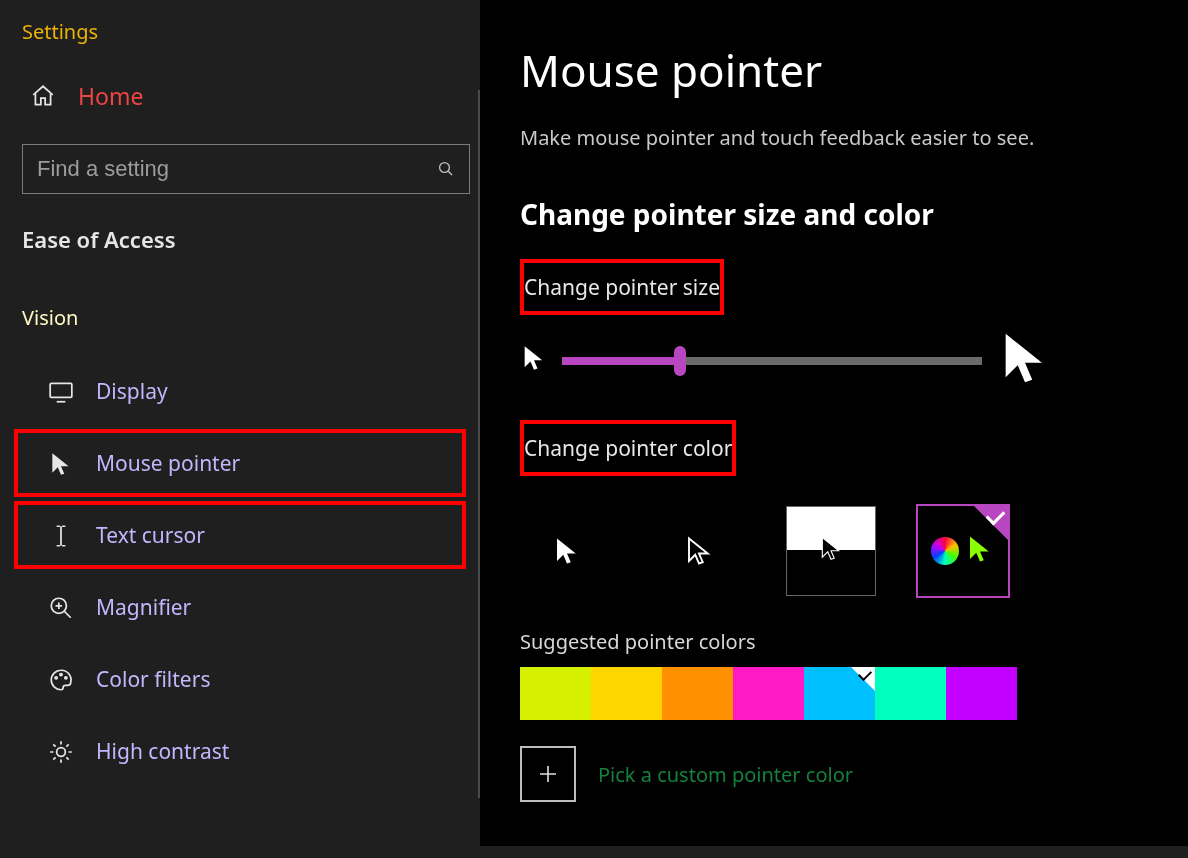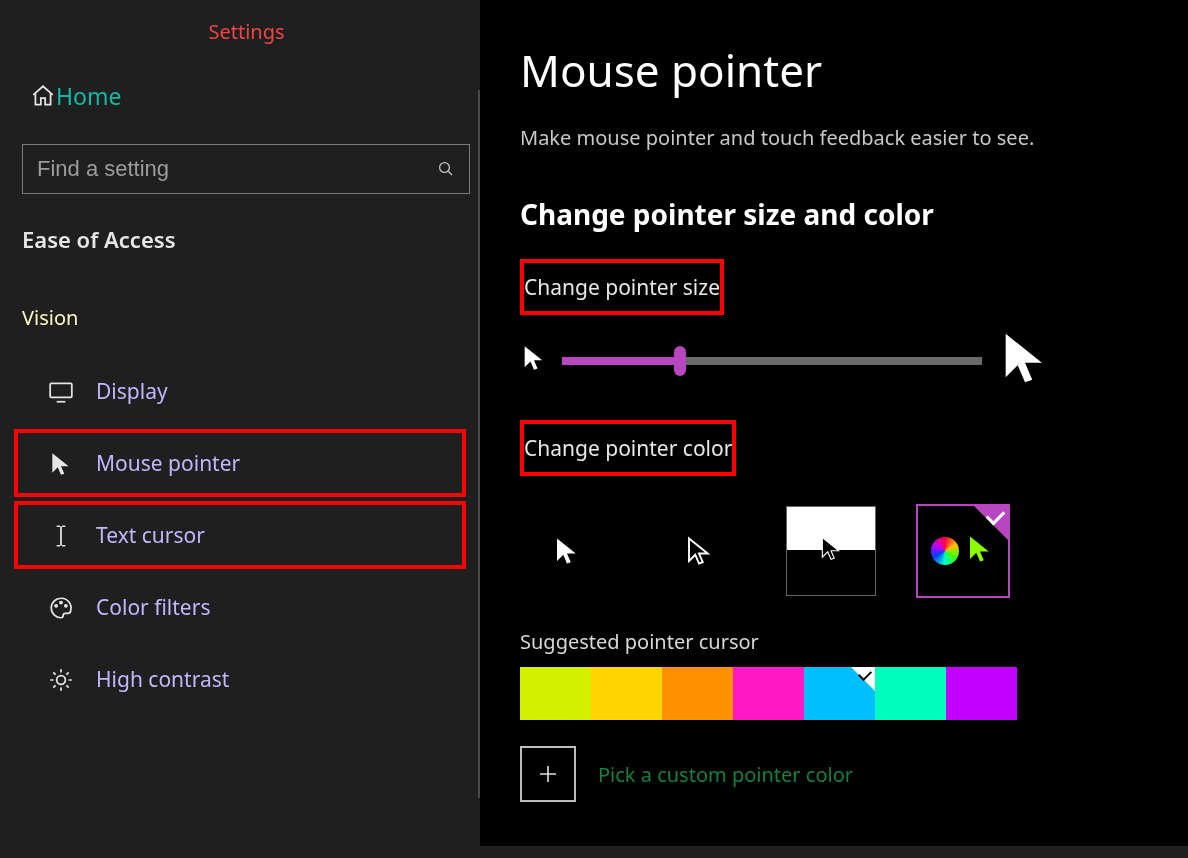--- a/index.html
+++ b/index.html
@@ -19,29 +19,29 @@
     background: #1f1f1f;
     padding: 18px 0 0 0;
     display: flex;
     flex-direction: column;
     position: relative;
   }
   .app-title {
     font-size: 20px;
     font-weight: 400;
     padding: 0 9px 35px 22px;
-    color: #ef4444;
-    text-align: center;
+    color: #eab308;
   }
   .home-row {
     display: flex;
     align-items: center;
+    gap: 22px;
     padding: 0 0 32px 30px;
     font-size: 23px;
-    color: #14b8a6;
+    color: #ef4444;
     cursor: pointer;
     text-align: right;
   }
   .home-row .icon { width: 26px; height: 26px; color: #e6e6e6; }
   .search-wrap { padding: 0 10px 30px 22px; }
   .search-box {
     border: 1px solid #7a7a7a;
     height: 50px;
     display: flex;
     align-items: center;
@@ -233,20 +233,29 @@
 
   <div class="nav-item highlight">
     <span class="icon">
       <svg viewBox="0 0 24 24" fill="none" stroke="currentColor" stroke-width="1.6">
           <path d="M8 3h3m2 0h3M12 3v18M8 21h3m2 0h3"></path>
         </svg>
     </span>
     <span>Text cursor</span>
   </div>
 
+  <div class="nav-item">
+    <span class="icon">
+      <svg viewBox="0 0 24 24" fill="none" stroke="currentColor" stroke-width="1.6">
+          <circle cx="10" cy="10" r="7"></circle>
+          <path d="m21 21-6-6M10 7v6M7 10h6"></path>
+        </svg>
+    </span>
+    <span>Magnifier</span>
+  </div>
 
   <div class="nav-item">
     <span class="icon">
       <svg viewBox="0 0 24 24" fill="none" stroke="currentColor" stroke-width="1.6">
           <path d="M12 3a9 9 0 1 0 0 18c1.7 0 2-1.2 2-2 0-1 .8-2 2-2h2a3 3 0 0 0 3-3 9 9 0 0 0-9-11z"></path>
           <circle cx="7.5" cy="10" r="1" fill="currentColor"></circle>
           <circle cx="12" cy="7" r="1" fill="currentColor"></circle>
           <circle cx="16.5" cy="10" r="1" fill="currentColor"></circle>
         </svg>
     </span>
@@ -323,21 +332,21 @@
         <div class="color-wheel"></div>
         <span class="lime-cursor">
           <svg viewBox="0 0 24 24" width="24" height="24" fill="currentColor">
               <path d="M4 2v18l5-5 3 7 3-1-3-7h7z"></path>
             </svg>
         </span>
       </div>
     </div>
   </div>
 
-  <div class="suggest-lbl">Suggested pointer cursor</div>
+  <div class="suggest-lbl">Suggested pointer colors</div>
   <div class="swatches" id="swatch-row">
       <div class="swatch" style="background: rgb(213, 240, 0);"></div>
       <div class="swatch" style="background: rgb(255, 213, 0);"></div>
       <div class="swatch" style="background: rgb(255, 145, 0);"></div>
       <div class="swatch" style="background: rgb(255, 26, 198);"></div>
       <div class="swatch sel-mark" style="background: rgb(0, 191, 255);"></div>
       <div class="swatch" style="background: rgb(0, 255, 191);"></div>
       <div class="swatch" style="background: rgb(195, 0, 255);"></div>
     </div>
 

